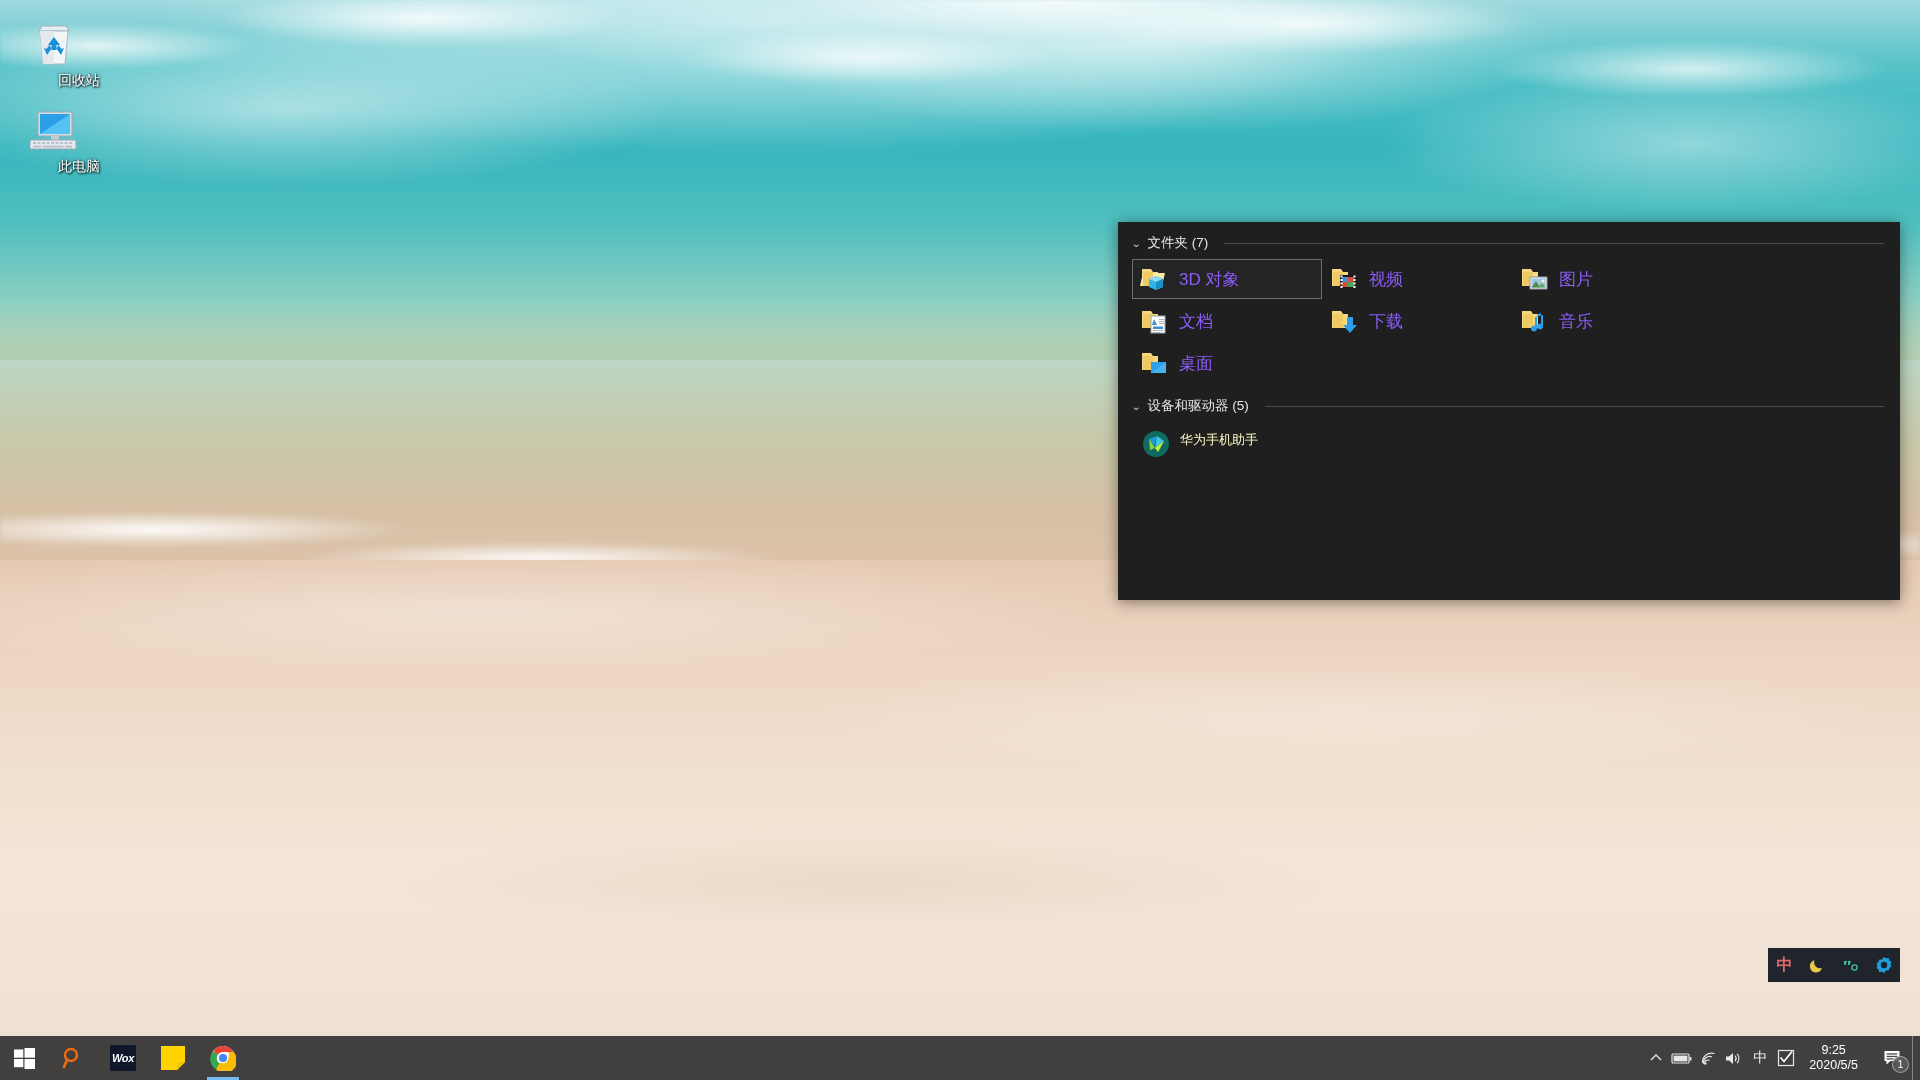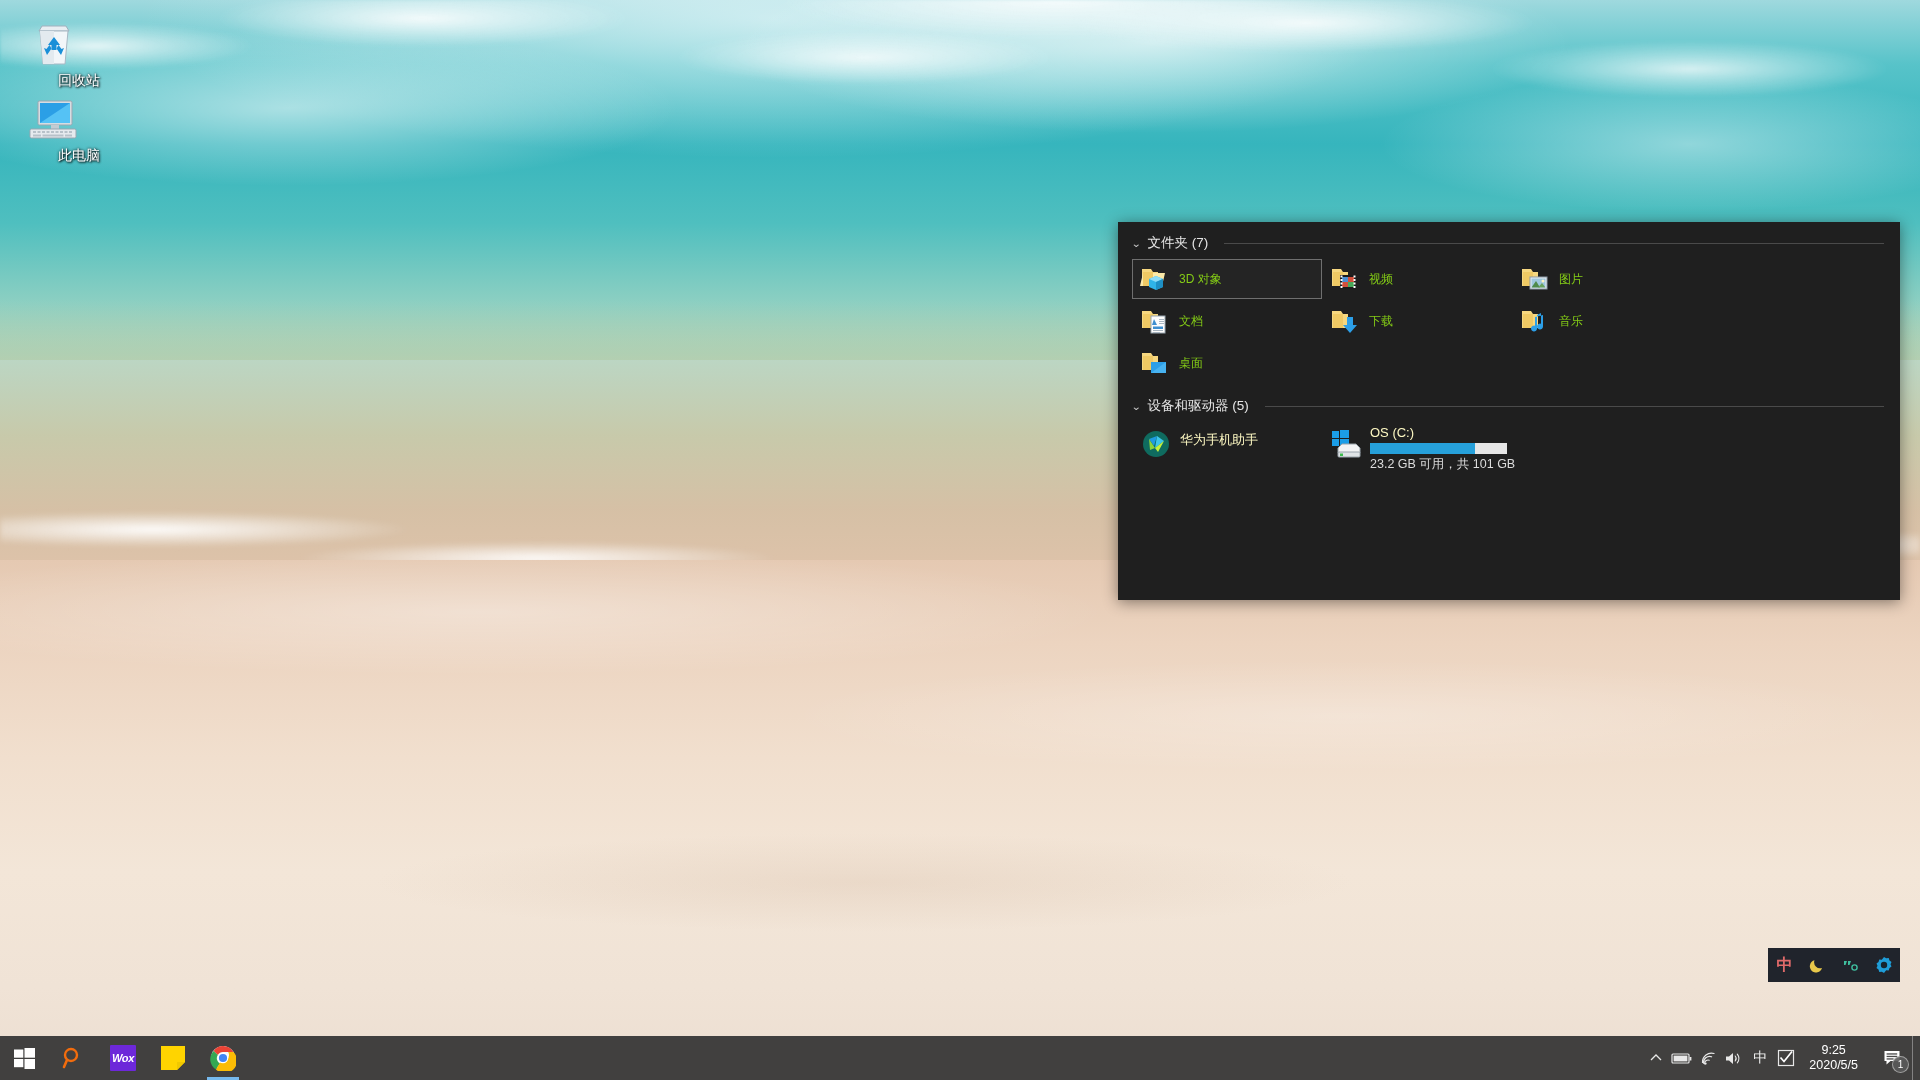--- a/index.html
+++ b/index.html
@@ -105,21 +105,21 @@
   .grp-head .chev { font-size:10px; color:#c8c8c8; transform:scaleX(1.25); }
   .grp-head .rule { flex:1; height:1px; background:#4a4a4a; margin-left:9px; }
 
   .grid { display:flex; flex-wrap:wrap; }
   .cell {
     width:190px; height:40px; display:flex; align-items:center;
     padding:0 4px; margin:0 0 2px 0; border:1px solid transparent;
   }
   .cell.sel { border:1px solid #6f6f6f; background:#242424; width:190px;}
   .cell .ico { width:36px; flex:0 0 36px; display:flex; align-items:center; justify-content:center; }
-  .cell .lbl { font-size:12px; color:#84cc16; padding-left:6px; white-space:nowrap; }
+  .cell .lbl { font-size:17px; color:#8b5cf6; padding-left:6px; white-space:nowrap; }
 
   .drives { display:flex; flex-wrap:wrap; margin-top:2px; }
   .drive { width:190px; height:44px; display:flex; align-items:flex-start; padding:2px 4px; }
   .drive .ico { width:40px; flex:0 0 40px; display:flex; align-items:center; justify-content:center; height:40px;}
   .drive .info { padding-left:4px; padding-top:1px; }
   .drive .dname { font-size:13px; color:#fef9c3; white-space:nowrap; line-height:15px; }
   .bar { width:137px; height:11px; background:#e6e6e6; margin:3px 0 3px 0; }
   .bar > i { display:block; height:100%; background:#26a0da; }
   .drive .dcap { font-size:12.5px; color:#dcdcdc; white-space:nowrap; line-height:14px; }
   .drive.noapp .info { padding-top:8px; }
@@ -182,21 +182,21 @@
         <polygon points="16,35 20,30 21,33 26,31 27,35 19,38" opacity="0"></polygon>
       </g>
       <path d="M23 19 l6 8 h-3.5 v5 h-5 v-5 H17 z" fill="#1a8fd8"></path>
       <path d="M16 37 l-3-7 2.5 1 3-4 2 3.5z" fill="#1a8fd8"></path>
       <path d="M30 37 l3-7 -2.5 1 -3-4 -2 3.5z" fill="#1a8fd8"></path>
     </svg>
   </div>
   <div class="cap">回收站</div>
 </div>
 
-<div class="desk-icon" style="left:8px; top:85px;">
+<div class="desk-icon" style="left:8px; top:96px;">
   <div class="glyph">
     <svg width="52" height="46" viewBox="0 0 52 46">
       <rect x="10" y="4" width="34" height="24" rx="1.5" fill="#d7dde2" stroke="#9aa7b1"></rect>
       <rect x="12" y="6" width="30" height="20" fill="#2b9fe6"></rect>
       <polygon points="12,26 42,6 42,26" fill="#55c2f5"></polygon>
       <rect x="23" y="28" width="8" height="4" fill="#c3ccd3"></rect>
       <rect x="2" y="32" width="46" height="9" rx="1.5" fill="#e6eaee" stroke="#9aa7b1"></rect>
       <g fill="#b7c1c9">
         <rect x="5" y="34" width="3" height="2"></rect>
           <rect x="9.5" y="34" width="3" height="2"></rect>
@@ -350,42 +350,20 @@
           <polygon points="16,7 23,12 14,19" fill="#3cc6ea"></polygon>
           <polygon points="8,10 14,19 9,21" fill="#8bd43a"></polygon>
           <polygon points="14,19 23,12 17,23" fill="#c4f03a"></polygon>
         </svg>
       </span>
       <div class="info">
         <div class="dname">华为手机助手</div>
       </div>
     </div>
 
-    <div class="drive">
-      <span class="ico">
-        <svg width="34" height="32" viewBox="0 0 34 32">
-          <g fill="#1b9ee8">
-            <rect x="3" y="3" width="7" height="7"></rect>
-              <rect x="11" y="2" width="9" height="8"></rect>
-            <rect x="3" y="11" width="7" height="7"></rect>
-              <rect x="11" y="11" width="9" height="8"></rect>
-          </g>
-          <path d="M9 20l4-4h14l4 4v5H9z" fill="#f3f4f5" stroke="#9aa4ab"></path>
-          <rect x="9" y="24" width="22" height="5" rx="1" fill="#dfe3e6" stroke="#9aa4ab"></rect>
-          <rect x="11" y="25.5" width="3" height="2.5" fill="#3dbb4e"></rect>
-        </svg>
-      </span>
-      <div class="info">
-        <div class="dname">OS (C:)</div>
-        <div class="bar">
-            <i style="width: 77%;"></i>
-          </div>
-        <div class="dcap">23.2 GB 可用，共 101 GB</div>
-      </div>
-    </div>
 
 
 
 
   </div>
 </div>
 
 <div id="imebar">
   <div class="ib">
     <span style="color:#e06a6a; font-size:16px; font-weight:bold;">中</span>
@@ -424,21 +402,21 @@
     </div>
 
     <div class="tb-btn">
       <svg width="24" height="24" viewBox="0 0 24 24">
         <circle cx="10" cy="9" r="6" fill="none" stroke="#f26c0d" stroke-width="2.4"></circle>
         <line x1="6" y1="14" x2="3" y2="21" stroke="#f26c0d" stroke-width="2.6" stroke-linecap="round"></line>
       </svg>
     </div>
 
     <div class="tb-btn">
-      <div style="width:26px;height:26px;background:#6d28d9;display:flex;align-items:center;justify-content:center;border-radius:1px;">
+      <div style="width:26px;height:26px;background:#0f172a;display:flex;align-items:center;justify-content:center;border-radius:1px;">
         <span style="color:#fff;font-size:11px;font-style:italic;font-weight:bold;letter-spacing:-.3px;">Wox</span>
       </div>
     </div>
 
     <div class="tb-btn">
       <svg width="26" height="26" viewBox="0 0 26 26">
         <path d="M1 1h24v16l-8 8H1z" fill="#ffd400"></path>
         <polygon points="17,25 17,17 25,17" fill="#f0c800"></polygon>
       </svg>
     </div>

